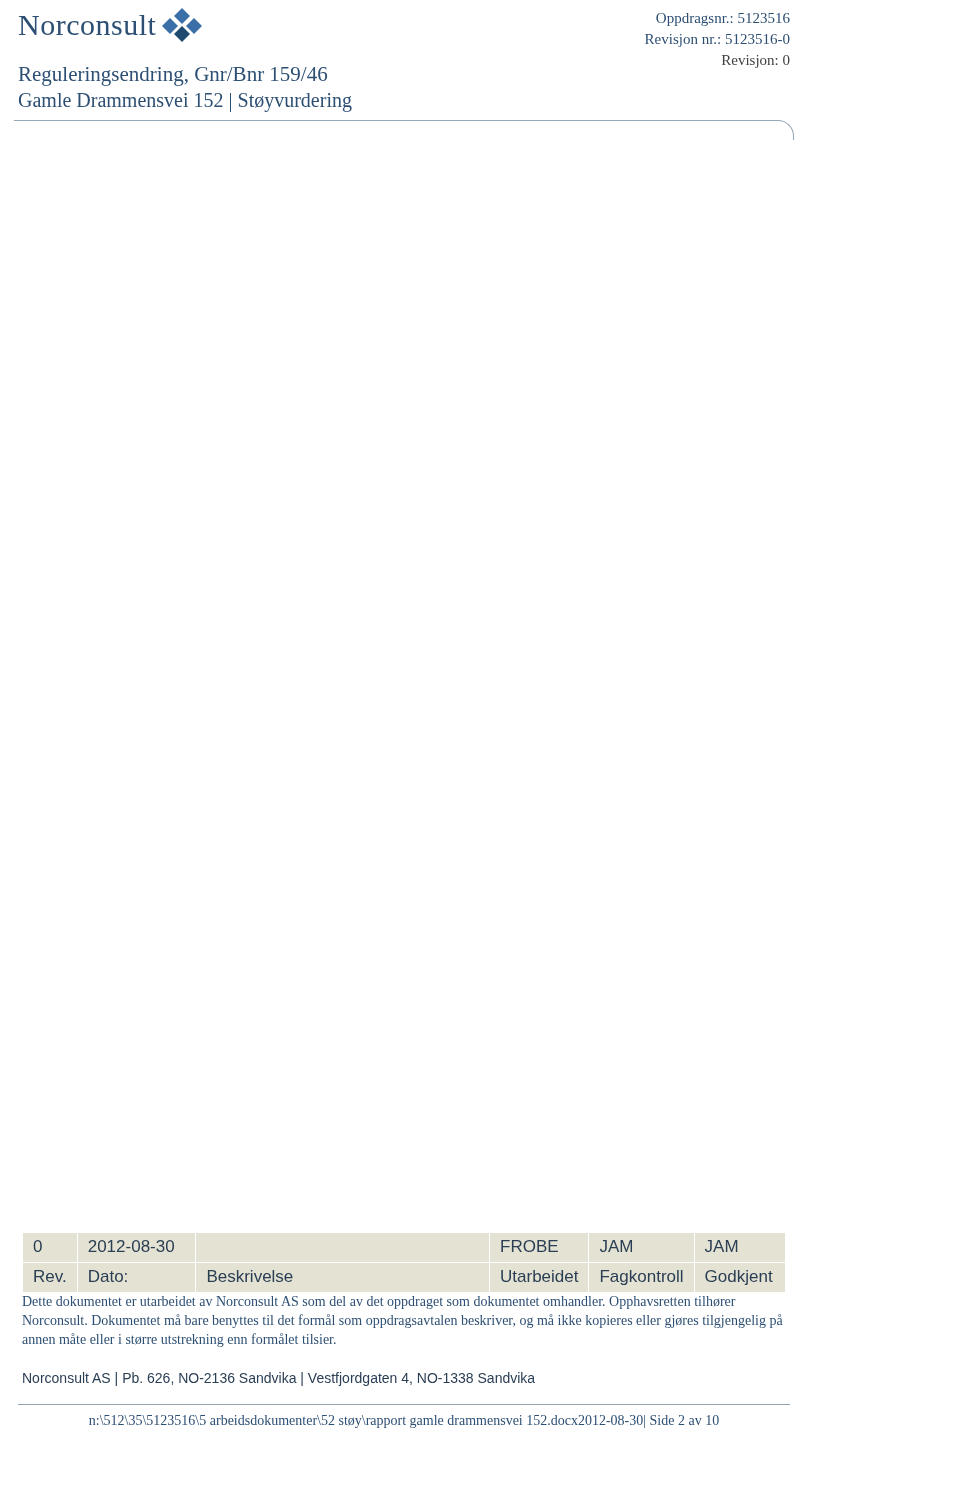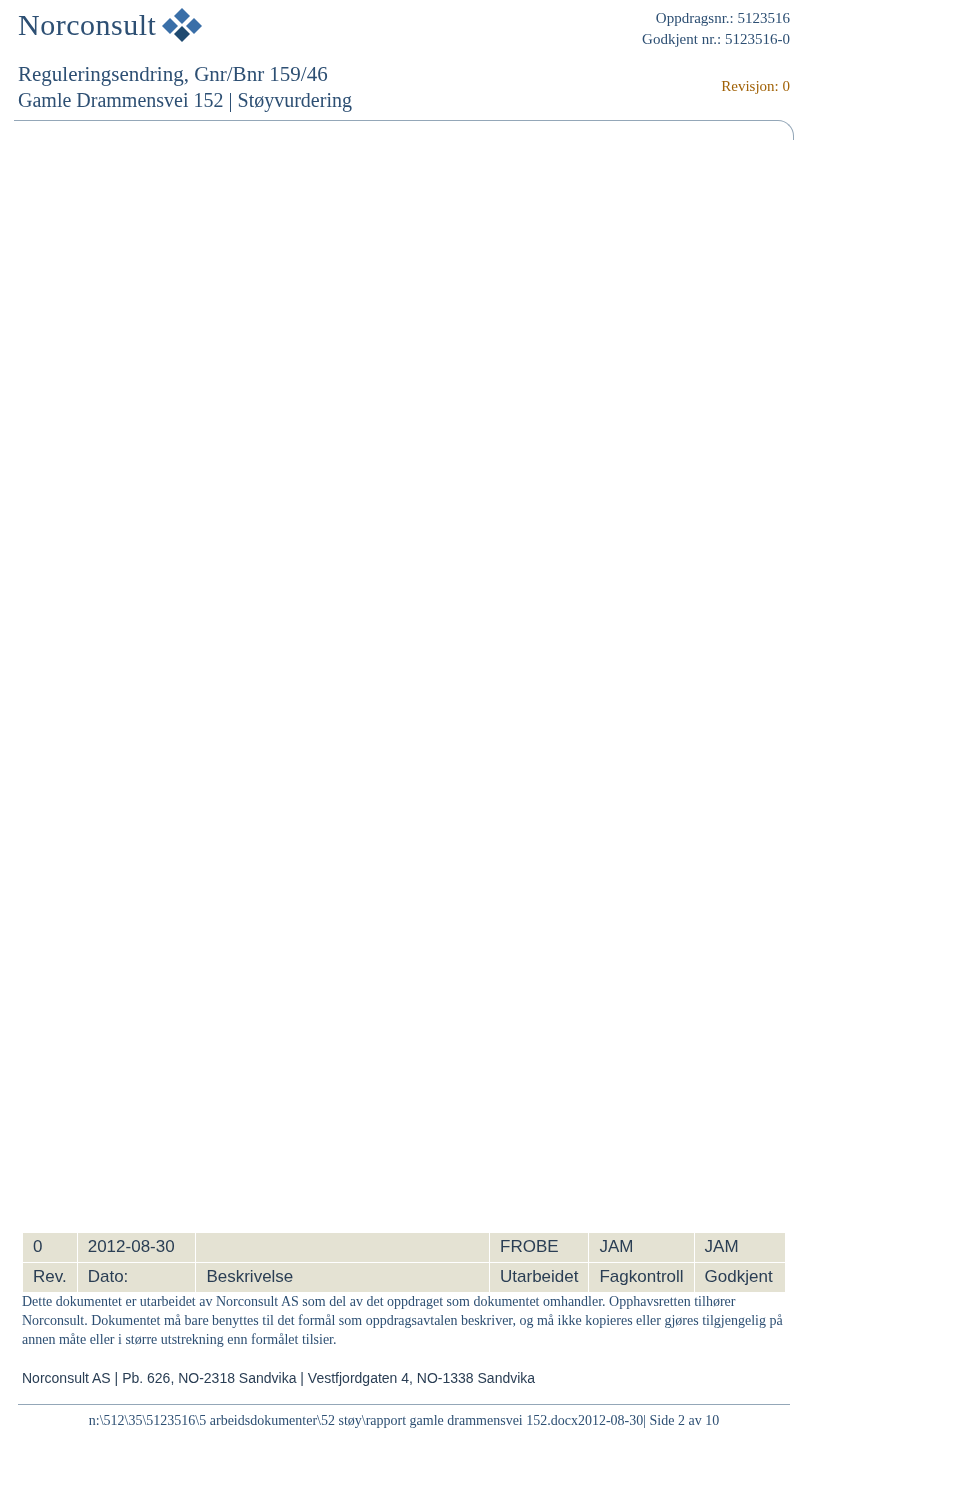--- a/index.html
+++ b/index.html
@@ -51,23 +51,22 @@
     font-family: Georgia, serif;
   }
   .header-right {
     text-align: right;
     font-size: 15px;
     color: #2d4f73;
     font-family: Georgia, serif;
     line-height: 1.4;
   }
   .revline {
-    margin-top: 26px;
     font-size: 15px;
-    color: #a16207;
+    color: #404040;
   }
   .rule-top {
     margin: 2px 14px 0 14px;
     border-top: 1px solid #94a7b8;
     border-right: 1px solid #94a7b8;
     border-top-right-radius: 16px;
     height: 20px;
   }
   
   .content {
@@ -152,21 +151,21 @@
       </div>
       <div class="subline1">Reguleringsendring, Gnr/Bnr 159/46</div>
       <div class="subline2">Gamle Drammensvei 152 | Støyvurdering</div>
     </div>
     <div class="header-right">
       <div>
         <span>Oppdragsnr.:</span>
         <span>5123516</span>
       </div>
       <div>
-        <span>Godkjent nr.:</span>
+        <span>Revisjon nr.:</span>
         <span>5123516-0</span>
       </div>
       <div class="revline">
         <span>Revisjon:</span>
         <span>0</span>
       </div>
     </div>
   </div>
 
   <div class="rule-top"></div>
@@ -190,21 +189,21 @@
           <td class="col-u">Utarbeidet</td>
           <td class="col-f">Fagkontroll</td>
           <td class="col-g">Godkjent</td>
         </tr>
       </tbody>
         </table>
       <div class="disclaimer">Dette dokumentet er utarbeidet av Norconsult AS som del av det oppdraget som dokumentet omhandler. Opphavsretten tilhører Norconsult. Dokumentet må bare benyttes til det formål som oppdragsavtalen beskriver, og må ikke kopieres eller gjøres tilgjengelig på annen måte eller i større utstrekning enn formålet tilsier.</div>
     </div>
   </div>
 
-  <div class="footer-upper">Norconsult AS | Pb. 626, NO-2318 Sandvika | Vestfjordgaten 4, NO-1338 Sandvika</div>
+  <div class="footer-upper">Norconsult AS | Pb. 626, NO-2136 Sandvika | Vestfjordgaten 4, NO-1338 Sandvika</div>
 
   <div class="rule-bottom"></div>
 
   <div class="footer-lower">
     <div>n:\512\35\5123516\5 arbeidsdokumenter\52 støy\rapport gamle drammensvei 152.docx</div>
     <div>2012-08-30| Side 2 av 10</div>
   </div>
 
 </div>
 

